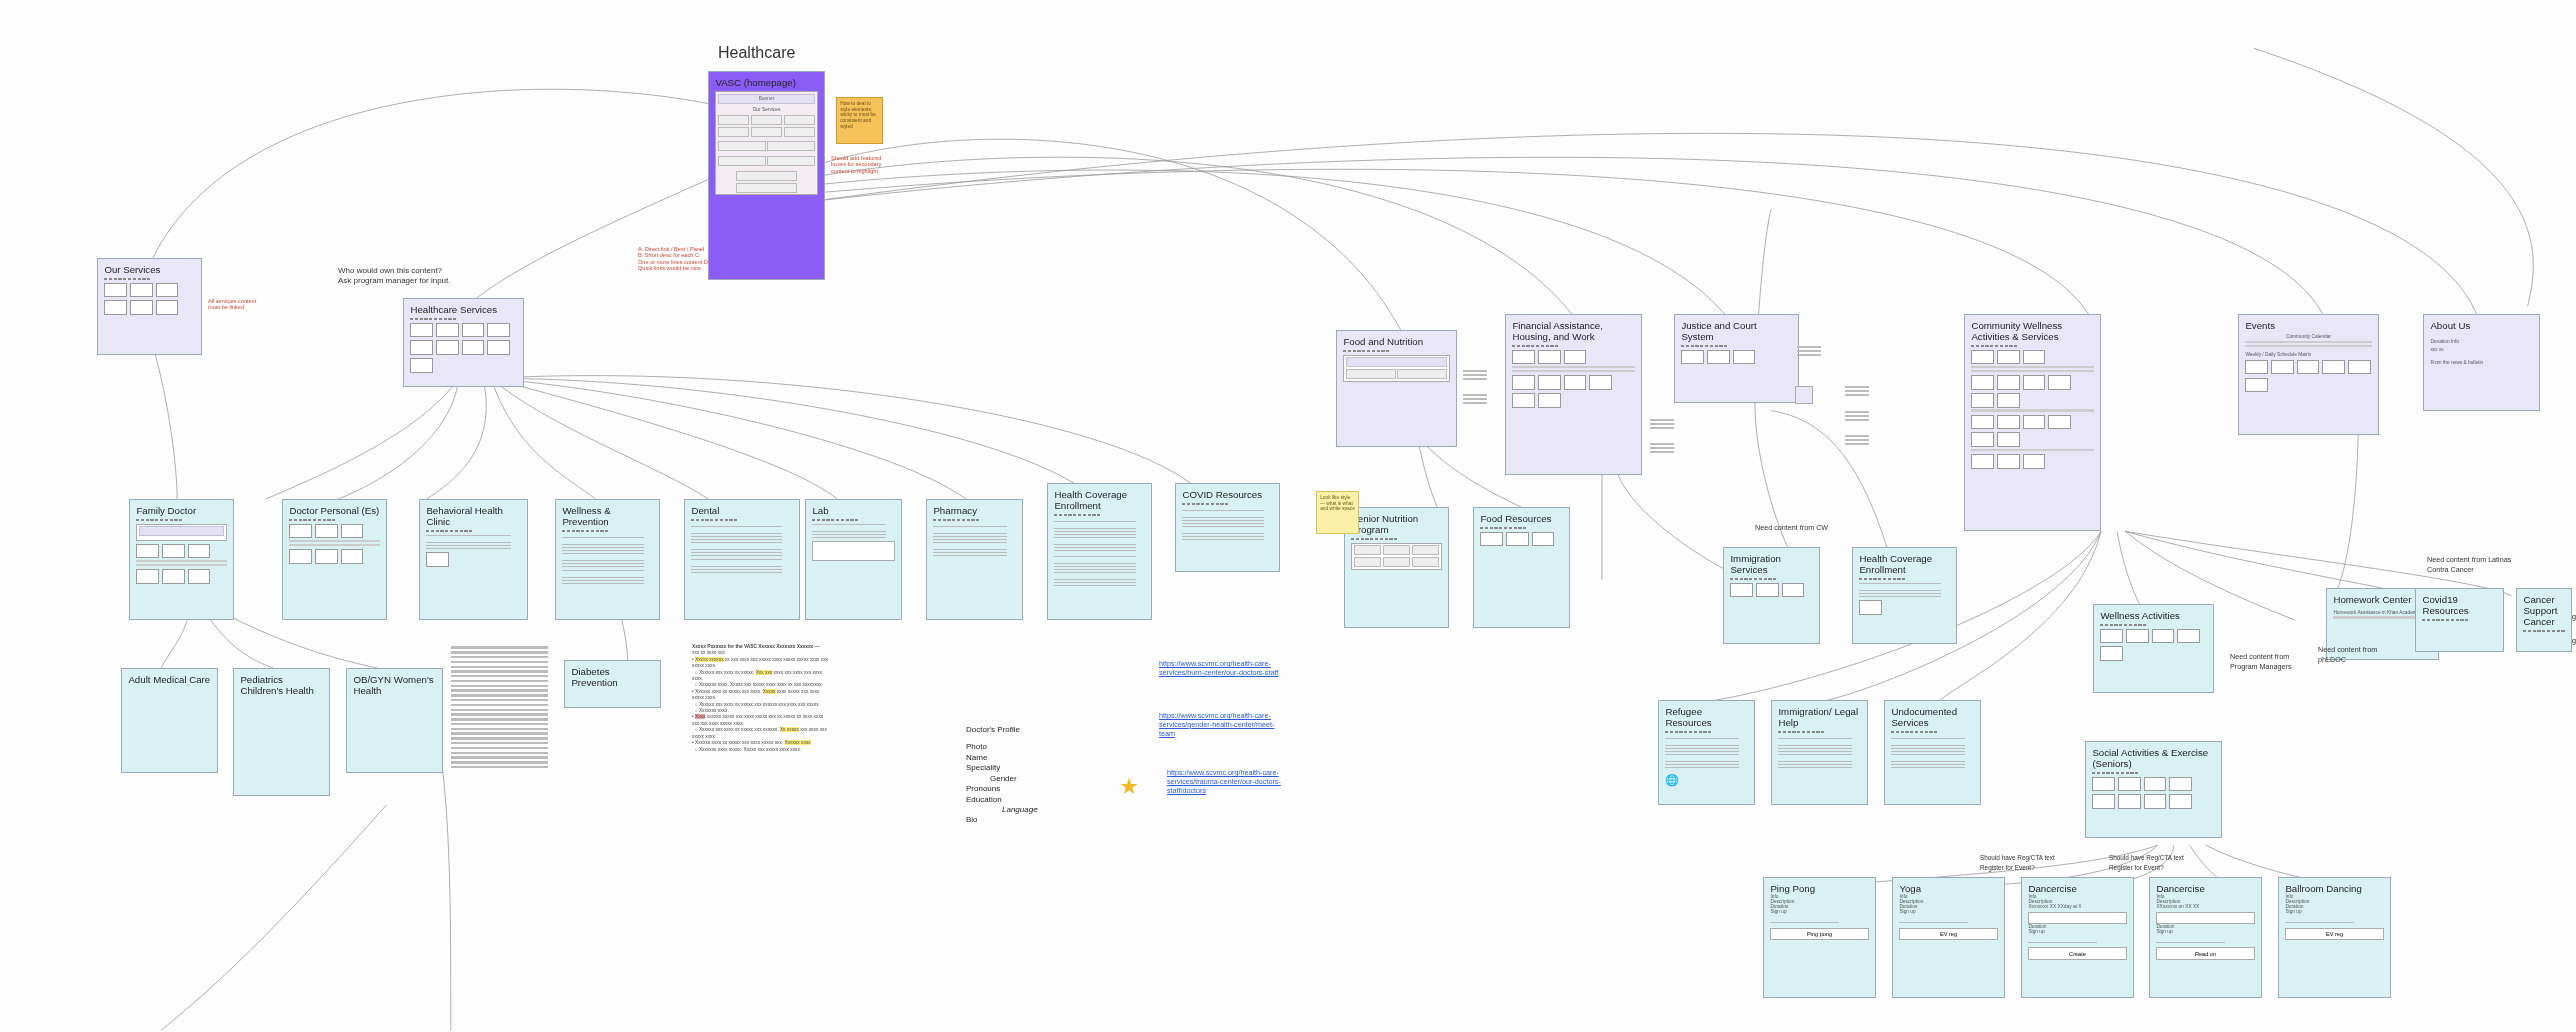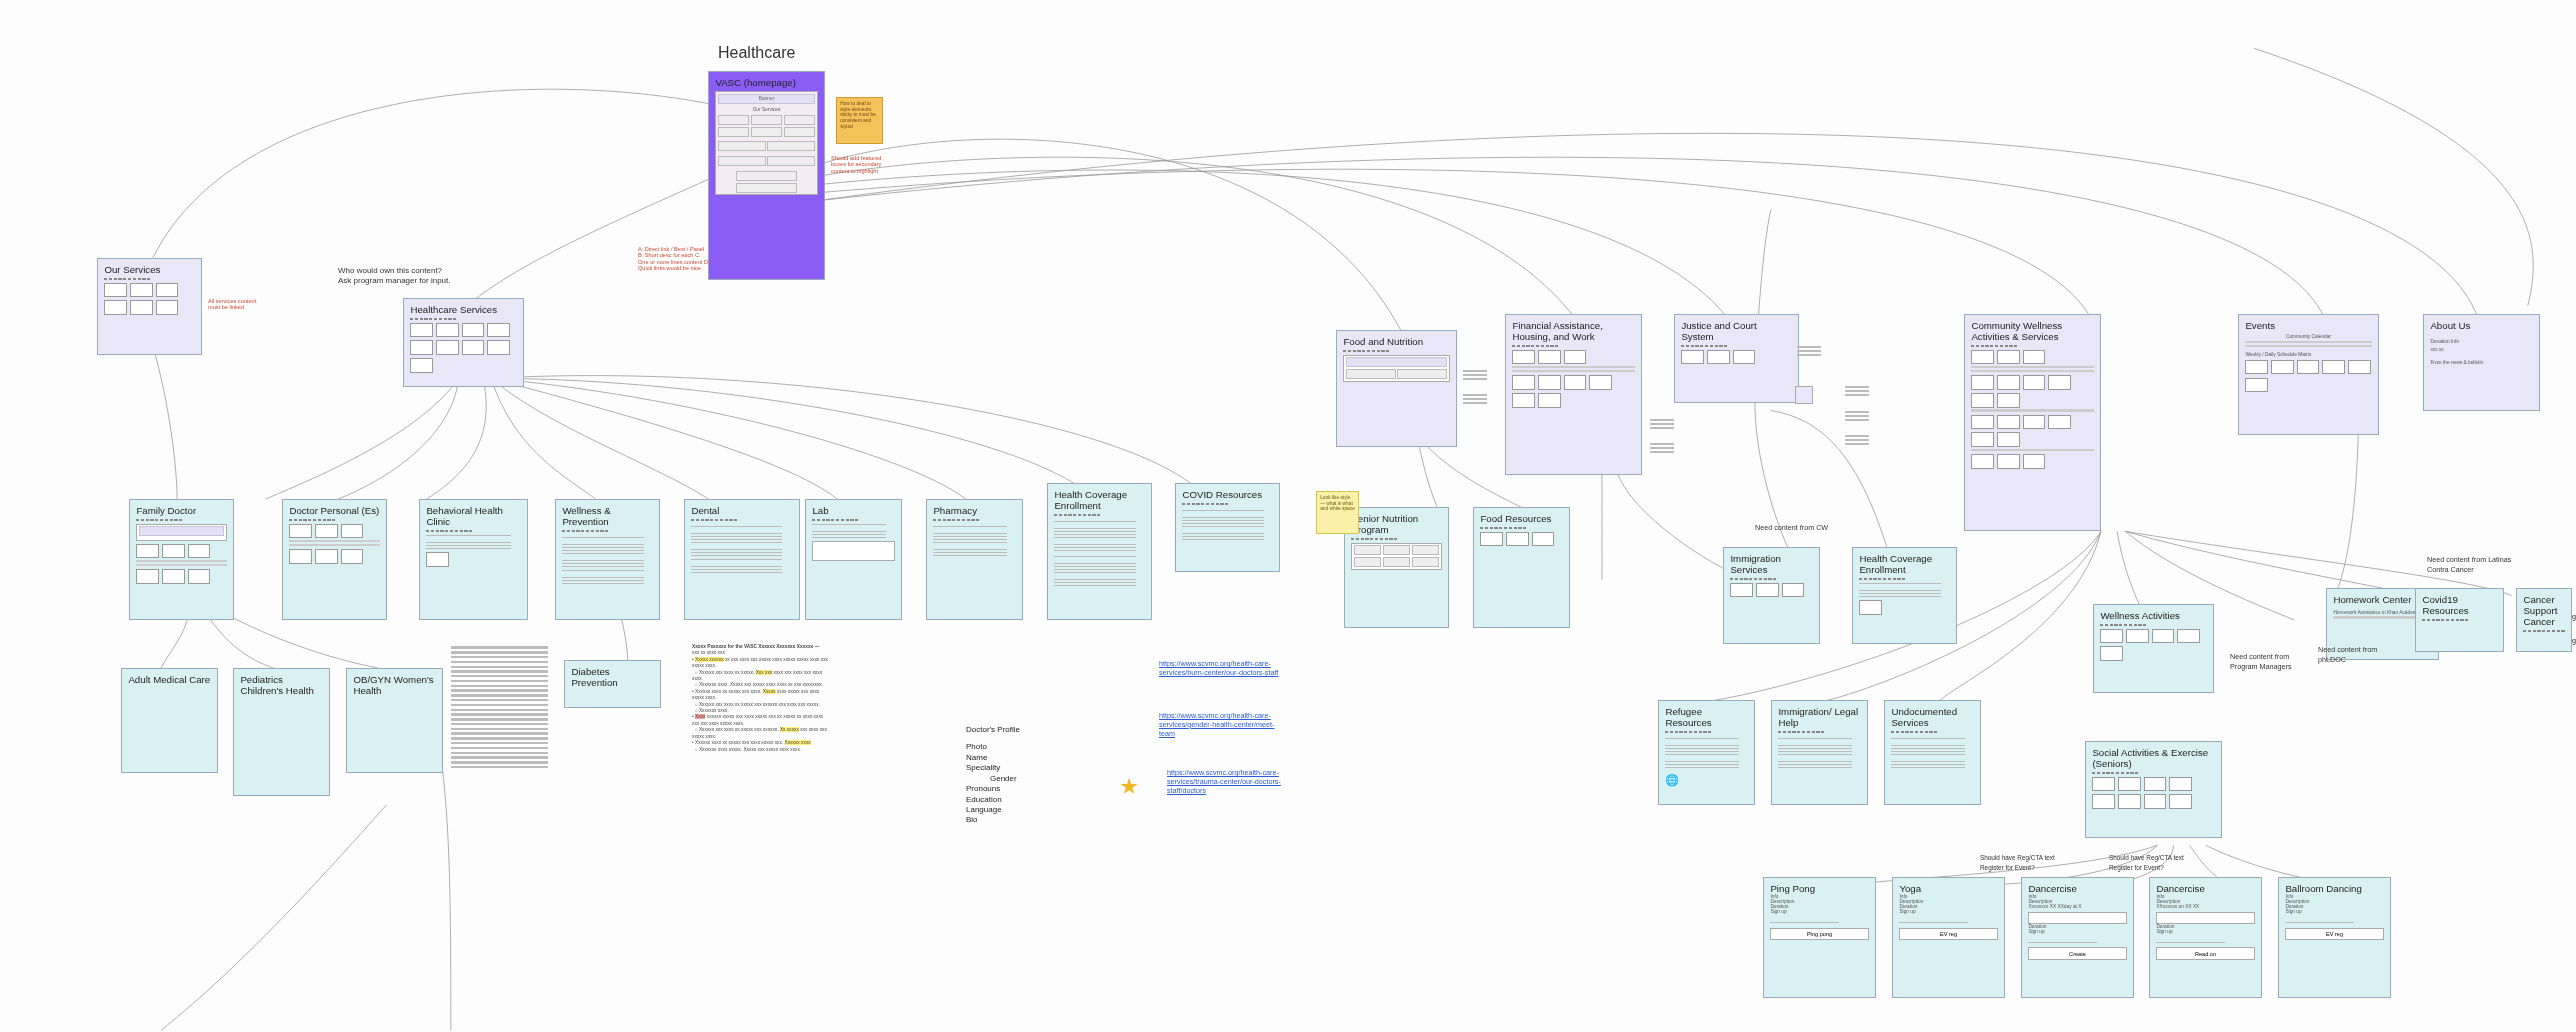--- a/index.html
+++ b/index.html
@@ -298,21 +298,21 @@
   &nbsp;&nbsp;○ Xxxxxxx xxxx xxxxx. Xxxxx xxx xxxxx xxxx xxxx.
 </div>
 
 <div class="plain" style="left:966px;top:725px;">Doctor's Profile</div>
 <div class="plain" style="left:966px;top:742px;">Photo</div>
 <div class="plain" style="left:966px;top:753px;">Name</div>
 <div class="plain" style="left:966px;top:763px;">Speciality</div>
 <div class="plain" style="left:966px;top:774px;margin-left:24px;">Gender</div>
 <div class="plain" style="left:966px;top:784px;">Pronouns</div>
 <div class="plain" style="left:966px;top:795px;">Education</div>
-<div class="plain" style="left:966px;top:805px;">Language</div>
+<div class="plain" style="left:1002px;top:805px;font-style:italic;">Language</div>
 <div class="plain" style="left:966px;top:815px;">Bio</div>
 
 <div class="star" style="left:1119px;top:773px;">★</div>
 <div class="link" style="left:1159px;top:660px;">https://www.scvmc.org/health-care-services/burn-center/our-doctors-staff</div>
 <div class="link" style="left:1159px;top:712px;">https://www.scvmc.org/health-care-services/gender-health-center/meet-team</div>
 <div class="link" style="left:1159px;top:769px;margin-left:8px;">https://www.scvmc.org/health-care-services/trauma-center/our-doctors-staff/doctors</div>
 
 <div class="node lavender" style="left:1336px;top:330px;width:121px;height:117px;">
   <div class="title">Food and Nutrition</div>
   <div class="wavy"></div>

